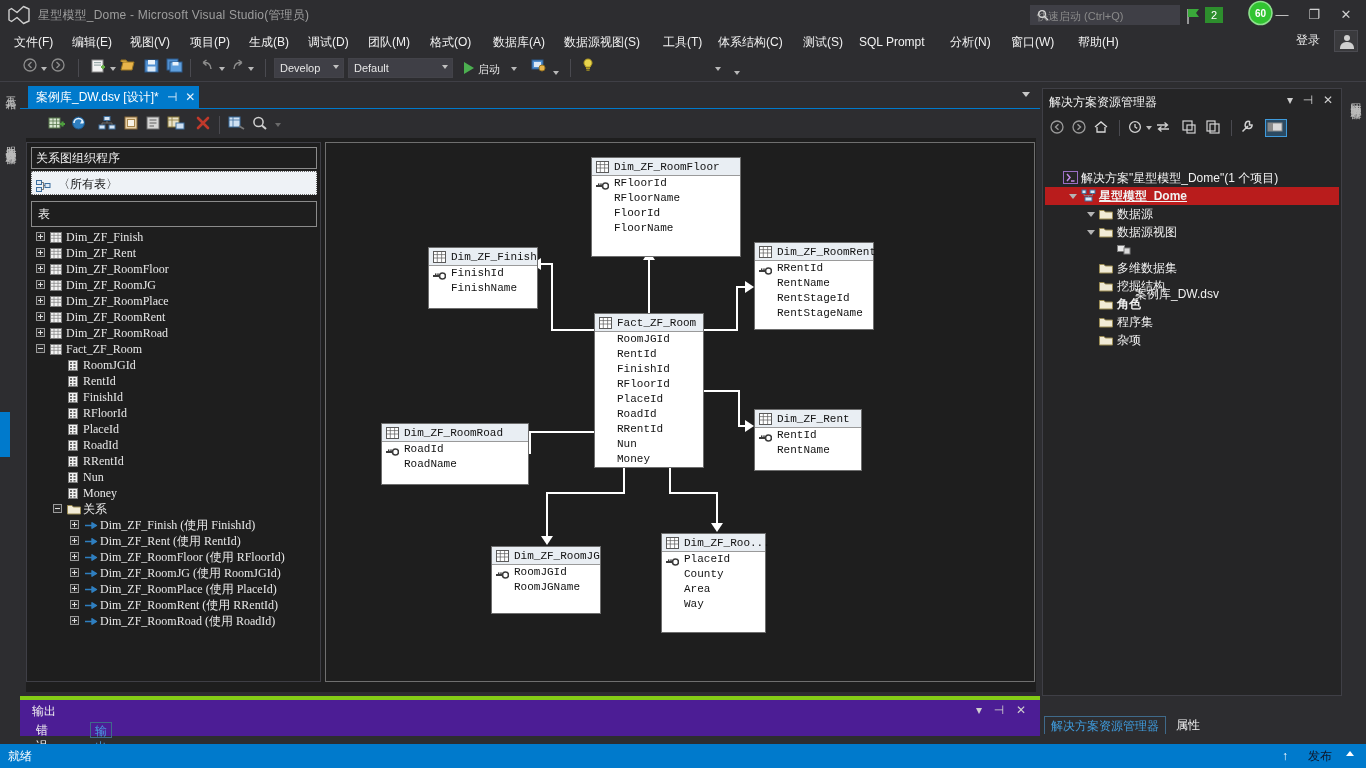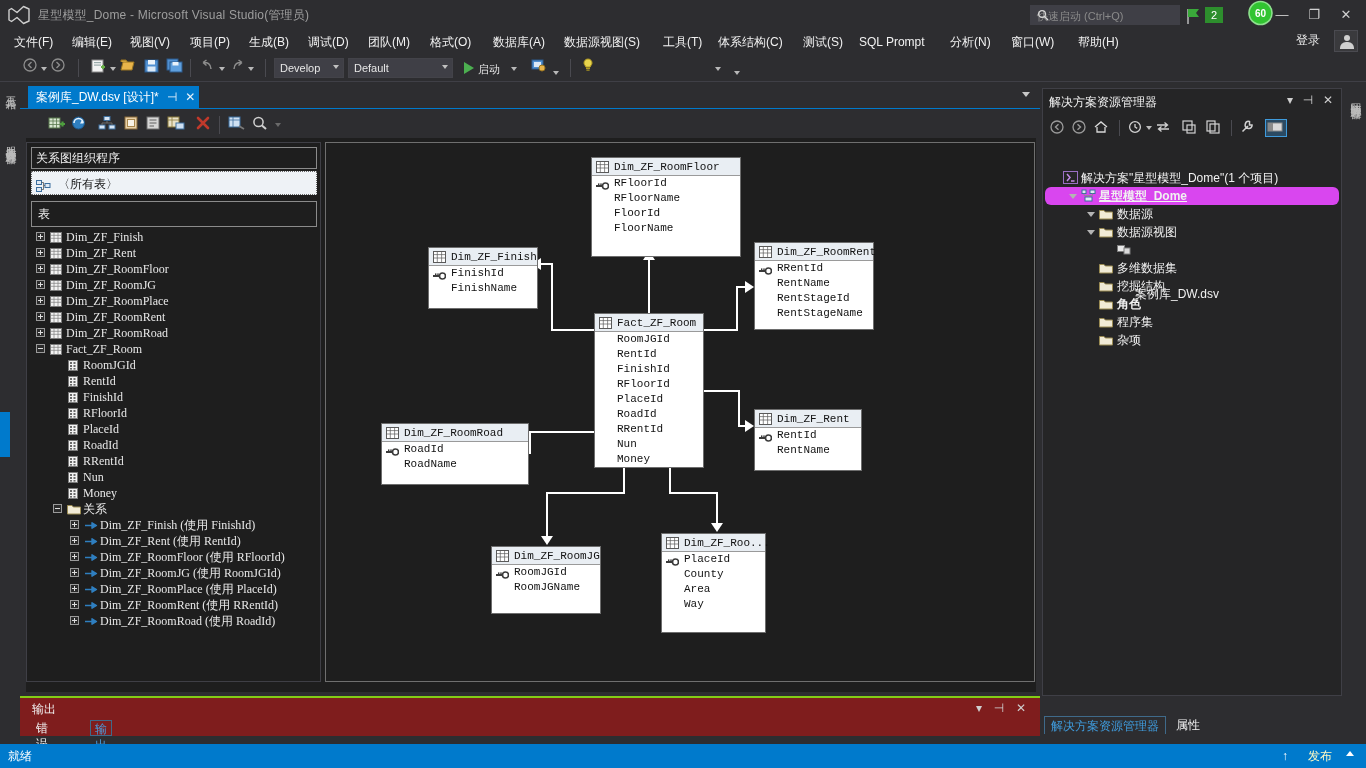--- a/index.html
+++ b/index.html
@@ -112,60 +112,60 @@
                     font-size:11px; color:#111; line-height:15px; padding-left:22px; position:relative; }
   .keyico { position:absolute; left:4px; top:4px; }
   .relline { position:absolute; background:#fff; }
   .arrow { position:absolute; width:0; height:0; }
   .arr-up    { border-left:6px solid transparent; border-right:6px solid transparent; border-bottom:9px solid #fff; }
   .arr-down  { border-left:6px solid transparent; border-right:6px solid transparent; border-top:9px solid #fff; }
   .arr-left  { border-top:6px solid transparent; border-bottom:6px solid transparent; border-right:9px solid #fff; }
   .arr-right { border-top:6px solid transparent; border-bottom:6px solid transparent; border-left:9px solid #fff; }
 
   
-  .outpane { position:absolute; left:20px; top:696px; width:1020px; height:40px; background:#7f1d1d;
-             border-top:2px solid #84cc16; }
+  .outpane { position:absolute; left:20px; top:696px; width:1020px; height:40px; background:#4c1d95;
+             border-top:4px solid #84cc16; }
   .out-title { position:absolute; left:12px; top:3px; font-size:12px; color:#f1f1f1; }
   .out-ctrl { position:absolute; top:3px; font-size:12px; color:#cfcfcf; }
   .out-tabs { position:absolute; left:12px; top:22px; height:16px; }
   .out-tab { position:absolute; top:0; font-size:12px; height:16px; line-height:16px; padding:0 4px; }
   .out-tab.active { color:#4a9ee0; border:1px solid #3f6a8a; }
   .out-tab.inactive { color:#f1f1f1; }
 
   
   .solexp { position:absolute; left:1042px; top:88px; width:300px; height:608px; background:#252526;
             border:1px solid #3f3f46; }
   .se-title { position:absolute; left:6px; top:5px; font-size:12px; color:#f1f1f1; }
   .se-ctl { position:absolute; top:4px; font-size:12px; color:#cfcfcf; }
   .se-toolbar { position:absolute; left:0; top:26px; width:298px; height:26px; }
   .se-tb { position:absolute; top:4px; width:22px; height:18px; }
   .se-tb.sel { border:1px solid #3f9bdc; background:#2b4a62; }
   .se-search { position:absolute; left:4px; top:54px; width:290px; height:20px;
                background:#2d2d30; border:1px solid #3f3f46; }
   .se-search .ph { position:absolute; left:5px; top:2px; font-size:11px; color:#8b8b8b; }
   .se-tree { position:absolute; left:2px; top:80px; width:294px; height:520px; }
   .se-row { position:relative; height:18px; line-height:18px; font-size:12px; color:#f1f1f1; white-space:nowrap; }
-  .se-row.sel { background:#d946ef;border-radius:6px; }
+  .se-row.sel { background:#b91c1c; }
   .se-caret { position:absolute; top:6px; width:0;height:0;
               border-top:4px solid transparent;border-bottom:4px solid transparent;border-left:5px solid #b4b4b4; }
   .se-caret.open { border-left:4px solid transparent;border-right:4px solid transparent;border-top:5px solid #b4b4b4; top:7px;}
   .se-ico { position:absolute; top:2px; width:14px; height:13px; }
   .se-lab { position:absolute; }
   .rightstrip { position:absolute; left:1344px; top:88px; width:22px; height:608px; background:#2d2d30; }
 
   
   .brtabs { position:absolute; left:1042px; top:716px; width:324px; height:20px; }
   .brtab { position:absolute; top:0; height:18px; line-height:18px; font-size:12px; padding:0 6px; }
   .brtab.active { color:#3f9bdc; border:1px solid #3f6a8a; border-bottom:none; }
   .brtab.plain { color:#f1f1f1; }
 
   
   .statusbar { position:absolute; left:0; top:744px; width:1366px; height:24px; background:#007acc; }
   .st-left { position:absolute; left:8px; top:4px; font-size:12px; color:#fff; }
-  .st-pub { position:absolute; right:34px; top:4px; font-size:12px; color:#fef9c3; }
+  .st-pub { position:absolute; right:34px; top:4px; font-size:12px; color:#0f172a; }
   .st-uparrow { position:absolute; right:78px; top:5px; font-size:12px; color:#fff; }
   .st-caret { position:absolute; right:12px; top:7px; width:0;height:0;
               border-left:4px solid transparent;border-right:4px solid transparent;border-bottom:5px solid #fff; }
 </style>
 </head>
 <body>
 
 <div class="app">
 
   <div class="titlebar">

